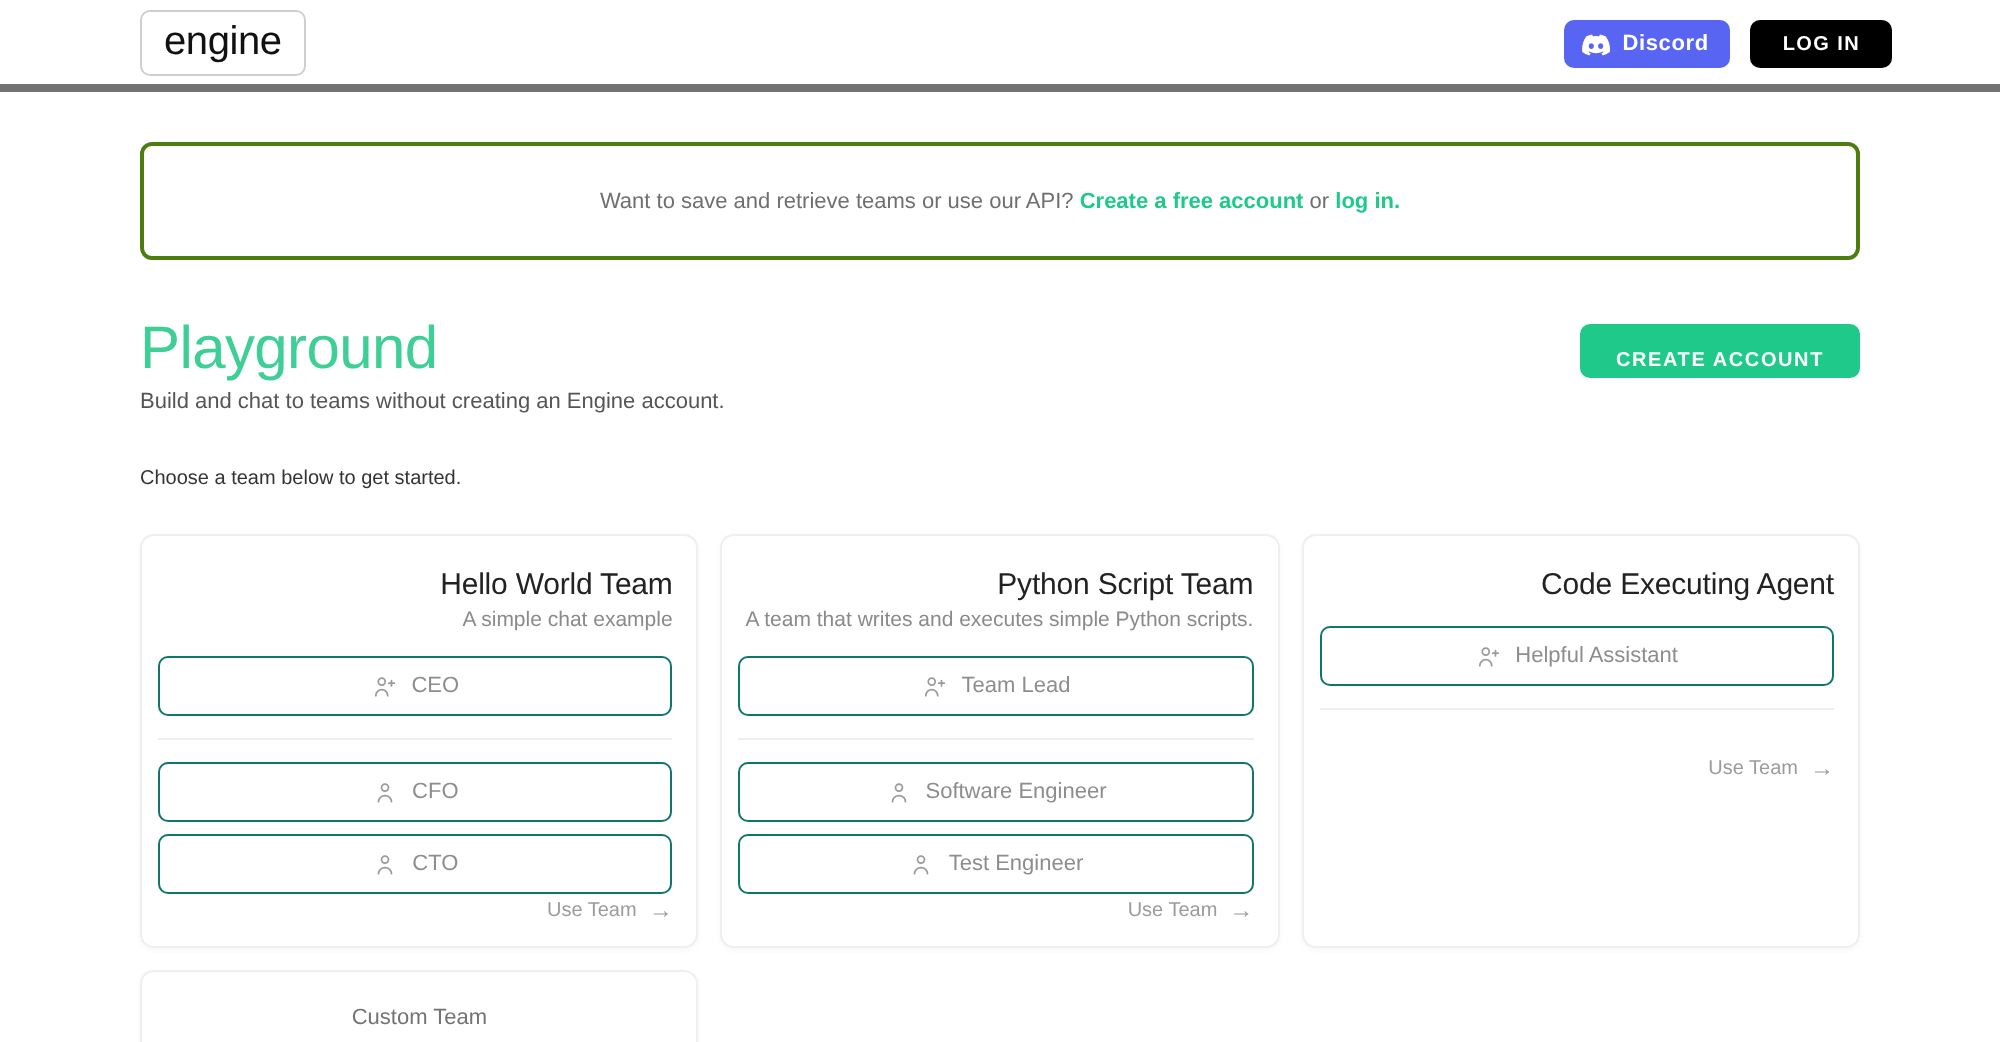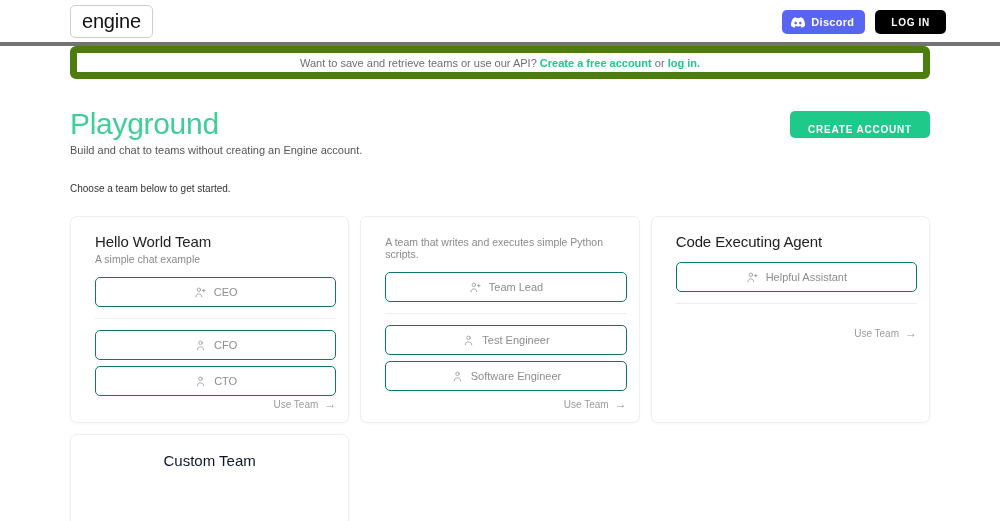--- a/index.html
+++ b/index.html
@@ -68,23 +68,24 @@
     font-size: 10px;
     font-weight: bold;
     letter-spacing: 0.7px;
     cursor: pointer;
   }
 
   
   .page { padding: 0 70px; }
 
   .notice {
-    border: 7px solid #4d7c0f;
+    margin-top: 25px;
+    border: 2px solid #4d7c0f;
     border-radius: 6px;
-    height: 33px;
+    height: 59px;
     display: flex;
     align-items: center;
     justify-content: center;
     font-size: 11px;
     color: #6f6f6f;
     background: #fff;
   }
   .notice a {
     color: #1ec98a;
     text-decoration: none;
@@ -136,24 +137,25 @@
     margin-top: 22px;
     display: grid;
     grid-template-columns: repeat(3, 1fr);
     gap: 11px;
   }
   .card {
     background: #fff;
     border: 1px solid #efefef;
     border-radius: 7px;
     box-shadow: 0 1px 3px rgba(0,0,0,0.04);
-    padding: 16px 12px 12px 24px;
+    padding: 16px 12px 12px 8px;
     height: 207px;
     display: flex;
     flex-direction: column;
+    text-align: right;
   }
   .card-title {
     font-size: 15px;
     color: #222;
     font-weight: normal;
     letter-spacing: -0.1px;
   }
   .card-desc {
     margin-top: 3px;
     font-size: 10.5px;
@@ -207,22 +209,22 @@
   .card-custom {
     background: #fff;
     border: 1px solid #efefef;
     border-radius: 7px;
     box-shadow: 0 1px 3px rgba(0,0,0,0.04);
     padding: 17px 12px 12px 12px;
     text-align: center;
     height: 120px;
   }
   .custom-title {
-    font-size: 15px;
-    color: #0f172a;
+    font-size: 11px;
+    color: #737373;
     font-weight: normal;
   }
 </style>
 </head>
 <body>
 
 <div class="header">
   <div class="logo-box">engine</div>
 
   <div class="header-right">
@@ -300,50 +302,51 @@
       </div>
       <div class="card-foot">
         <a class="use-team" href="#">
           <span>Use Team</span>
           <span class="arrow">→</span>
         </a>
       </div>
     </div>
 
     <div class="card">
+      <div class="card-title">Python Script Team</div>
       <div class="card-desc">A team that writes and executes simple Python scripts.</div>
       <div class="members">
         <div class="member">
           <span>
             <svg width="13" height="13" viewBox="0 0 24 24" fill="none" stroke="#9a9a9a" stroke-width="1.6" stroke-linecap="round" stroke-linejoin="round">
               <circle cx="9" cy="7" r="3.2"></circle>
               <path d="M3.5 20c0-3.2 2.5-5.5 5.5-5.5s5.5 2.3 5.5 5.5"></path>
               <path d="M18 6v5M15.5 8.5h5"></path>
             </svg>
           </span>
           <span>Team Lead</span>
         </div>
         <div class="member-divider"></div>
         <div class="member">
           <span>
             <svg width="13" height="13" viewBox="0 0 24 24" fill="none" stroke="#9a9a9a" stroke-width="1.6" stroke-linecap="round" stroke-linejoin="round">
               <circle cx="12" cy="7" r="3.2"></circle>
               <path d="M6 20c0-3.2 2.7-5.5 6-5.5s6 2.3 6 5.5"></path>
             </svg>
           </span>
-          <span>Test Engineer</span>
+          <span>Software Engineer</span>
         </div>
         <div class="member">
           <span>
             <svg width="13" height="13" viewBox="0 0 24 24" fill="none" stroke="#9a9a9a" stroke-width="1.6" stroke-linecap="round" stroke-linejoin="round">
               <circle cx="12" cy="7" r="3.2"></circle>
               <path d="M6 20c0-3.2 2.7-5.5 6-5.5s6 2.3 6 5.5"></path>
             </svg>
           </span>
-          <span>Software Engineer</span>
+          <span>Test Engineer</span>
         </div>
       </div>
       <div class="card-foot">
         <a class="use-team" href="#">
           <span>Use Team</span>
           <span class="arrow">→</span>
         </a>
       </div>
     </div>
 

